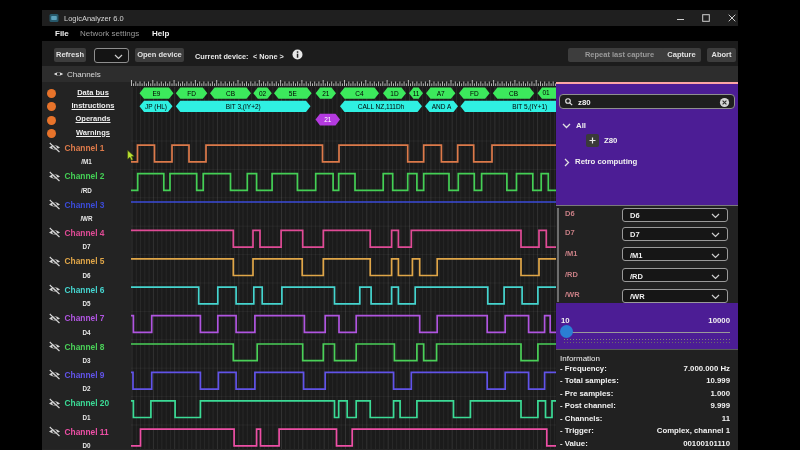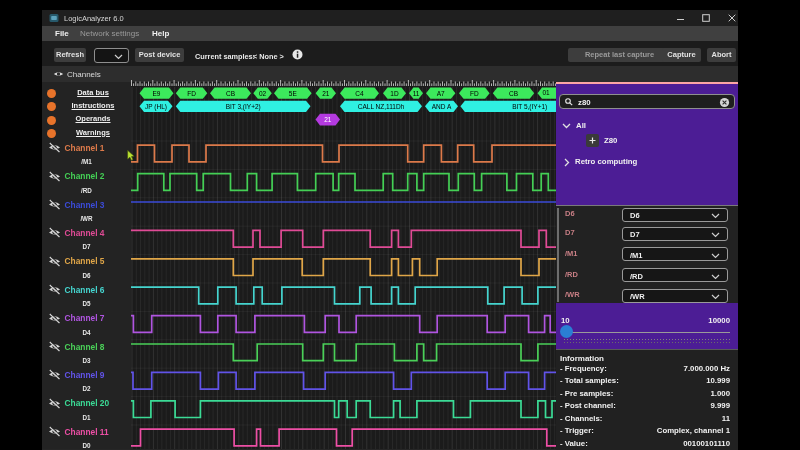--- a/index.html
+++ b/index.html
@@ -5,21 +5,21 @@
 * { margin:0; padding:0; box-sizing:border-box; }
 html,body { width:800px; height:450px; background:#000; overflow:hidden;
   font-family:"Liberation Sans", sans-serif; }
 #stage { position:relative; width:800px; height:450px; background:#000;margin-top:8px; }
 #win { position:absolute; left:42px; top:2px; width:696px; height:448px; background:#1f1f1f; }
 .abs { position:absolute; }
 
 
 #titlebar { position:absolute; left:0; top:0; width:696px; height:16px; background:#1f1f1f; }
 #title { position:absolute; left:22px; top:4px; font-size:7.5px; color:#d6d6d6; }
-#menubar { position:absolute; left:0; top:16px; width:696px; height:15px; background:#404040; }
+#menubar { position:absolute; left:0; top:16px; width:696px; height:15px; background:#000000; }
 .menu { position:absolute; top:3px; font-size:8px; color:#efefef; font-weight:700; }
 
 #toolbar { position:absolute; left:0; top:31px; width:696px; height:27px; background:#1c1c1c; }
 .tbtn { position:absolute; top:7px; height:14px; background:#3d3d3d; border-radius:2px;
   color:#e2e2e2; font-size:7.5px; font-weight:700; text-align:center; line-height:14px; }
 
 #chhead { position:absolute; left:0; top:56px; width:696px; height:16px; background:#2d2d2d; }
 
 #labelcol { position:absolute; left:0; top:72px; width:89px; height:368px; background:#232323; }
 #wavearea { position:absolute; left:89px; top:72px; width:607px; height:368px; background:#1b1b1b; }
@@ -71,22 +71,22 @@
     <div class="menu" style="left:38px;color:#9a9a9a;font-weight:400">Network settings</div>
     <div class="menu" style="left:110px">Help</div>
   </div>
   <div id="toolbar">
     <div class="tbtn" style="left:12px;width:32px">Refresh</div>
     <div class="abs" style="left:52px;top:7px;width:35px;height:15px;background:#141414;border:1px solid #8f8f8f;border-radius:3px">
       <svg width="9" height="6" viewBox="0 0 9 6" style="position:absolute;right:5px;top:4.5px">
             <polyline points="1,1 4.5,4.5 8,1" fill="none" stroke="#cfcfcf" stroke-width="1.2"></polyline>
           </svg>
     </div>
-    <div class="tbtn" style="left:93px;width:49px">Post device</div>
-    <div class="abs" style="left:153px;top:10.5px;font-size:7.3px;color:#e8e8e8;font-weight:700">Current samples:</div>
+    <div class="tbtn" style="left:93px;width:49px">Open device</div>
+    <div class="abs" style="left:153px;top:10.5px;font-size:7.3px;color:#e8e8e8;font-weight:700">Current device:</div>
     <div class="abs" style="left:211px;top:10.5px;font-size:7.3px;color:#e8e8e8;font-weight:700">&lt; None &gt;</div>
     <svg class="abs" style="left:250px;top:8px" width="11" height="11" viewBox="0 0 11 11">
       <circle cx="5.5" cy="5.5" r="5" fill="#e8e8e8"></circle>
       <rect x="4.8" y="4.7" width="1.5" height="4" fill="#222"></rect>
       <rect x="4.8" y="2.3" width="1.5" height="1.5" fill="#222"></rect>
     </svg>
     <div class="tbtn" style="left:526px;width:103px;color:#9a9a9a">Repeat last capture</div>
     <div class="tbtn" style="left:620px;width:39px">Capture</div>
     <div class="tbtn" style="left:665px;width:29px">Abort</div>
   </div>
@@ -650,21 +650,21 @@
   </div>
 
   <div class="abs" style="left:5px;top:231.5px;font-size:7.8px;color:#f2f2f2;font-weight:700">10</div>
   <div class="abs" style="right:8px;top:231.5px;font-size:7.8px;color:#f2f2f2;font-weight:700">10000</div>
   <div class="abs" style="left:8px;top:247.5px;width:166px;height:1px;background:#9a9a9a"></div>
   <div class="abs" style="left:4px;top:241px;width:13px;height:13px;border-radius:50%;background:#2a7fd4"></div>
   <div class="abs" style="left:8px;top:255px;width:166px;height:1px;background:repeating-linear-gradient(90deg,#808080 0 1px,transparent 1px 3px)"></div>
   <div class="abs" style="left:8px;top:257.5px;width:166px;height:1px;background:repeating-linear-gradient(90deg,#6a6a6a 0 1px,transparent 1px 3px)"></div>
 
   <div id="info">
-    <div class="abs" style="left:4px;top:4px;font-size:8px;color:#f2f2f2;font-weight:700">Information</div>
+    <div class="abs" style="left:4px;top:4px;font-size:8px;color:#f2f2f2;font-weight:400">Information</div>
     <div class="il" style="top:13.5px">- Frequency:</div>
         <div class="iv" style="top:13.5px">7.000.000 Hz</div>
 <div class="il" style="top:26.0px">- Total samples:</div>
         <div class="iv" style="top:26.0px">10.999</div>
 <div class="il" style="top:38.5px">- Pre samples:</div>
         <div class="iv" style="top:38.5px">1.000</div>
 <div class="il" style="top:51.0px">- Post channel:</div>
         <div class="iv" style="top:51.0px">9.999</div>
 <div class="il" style="top:63.5px">- Channels:</div>
         <div class="iv" style="top:63.5px">11</div>

